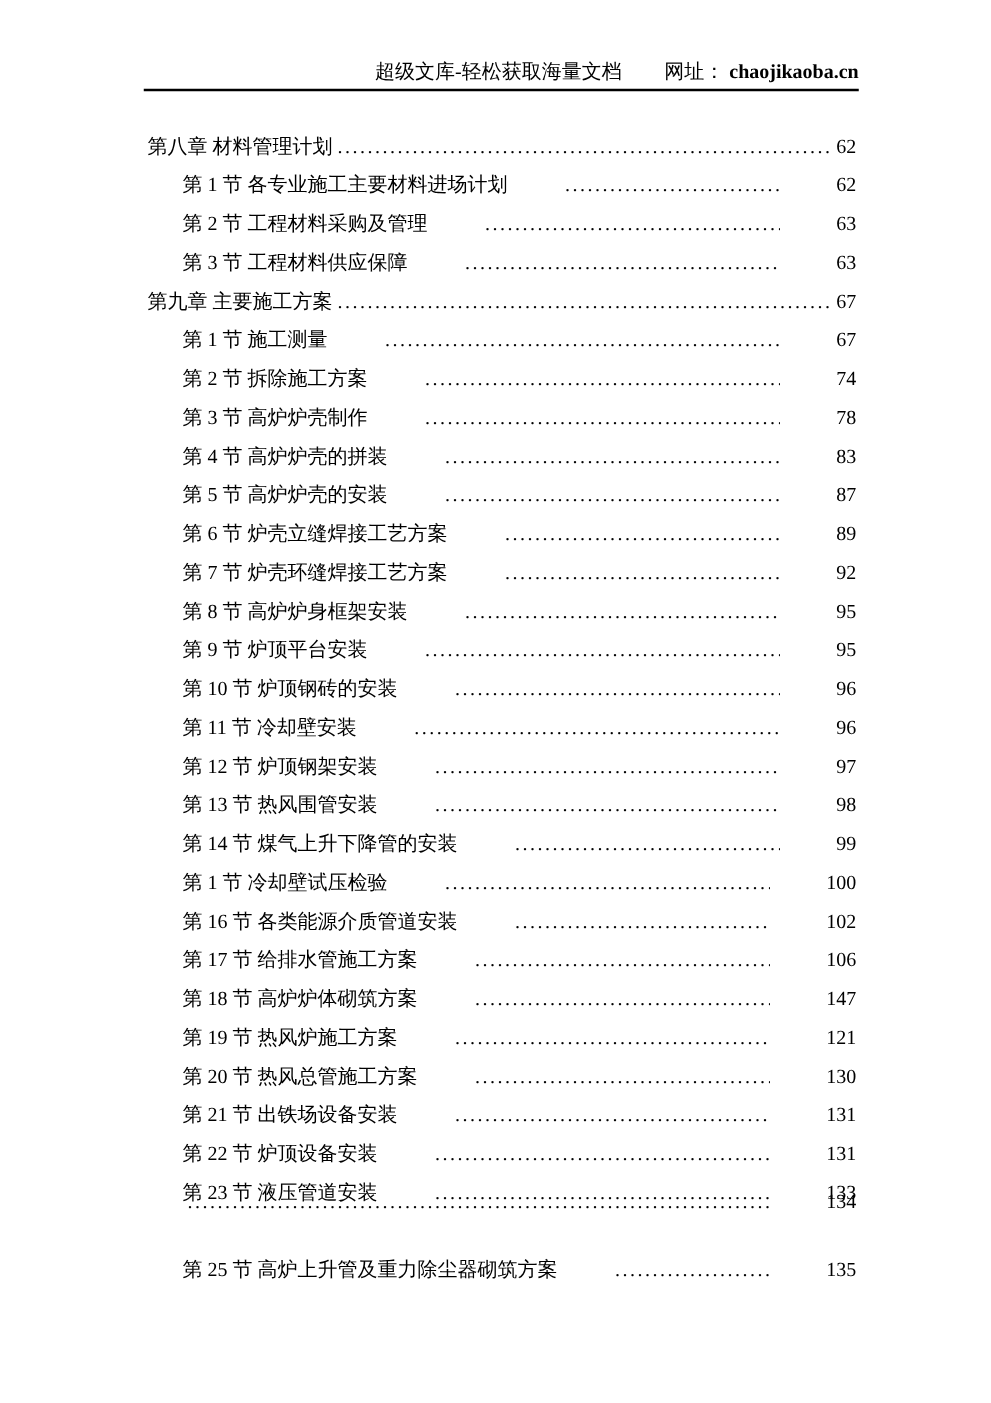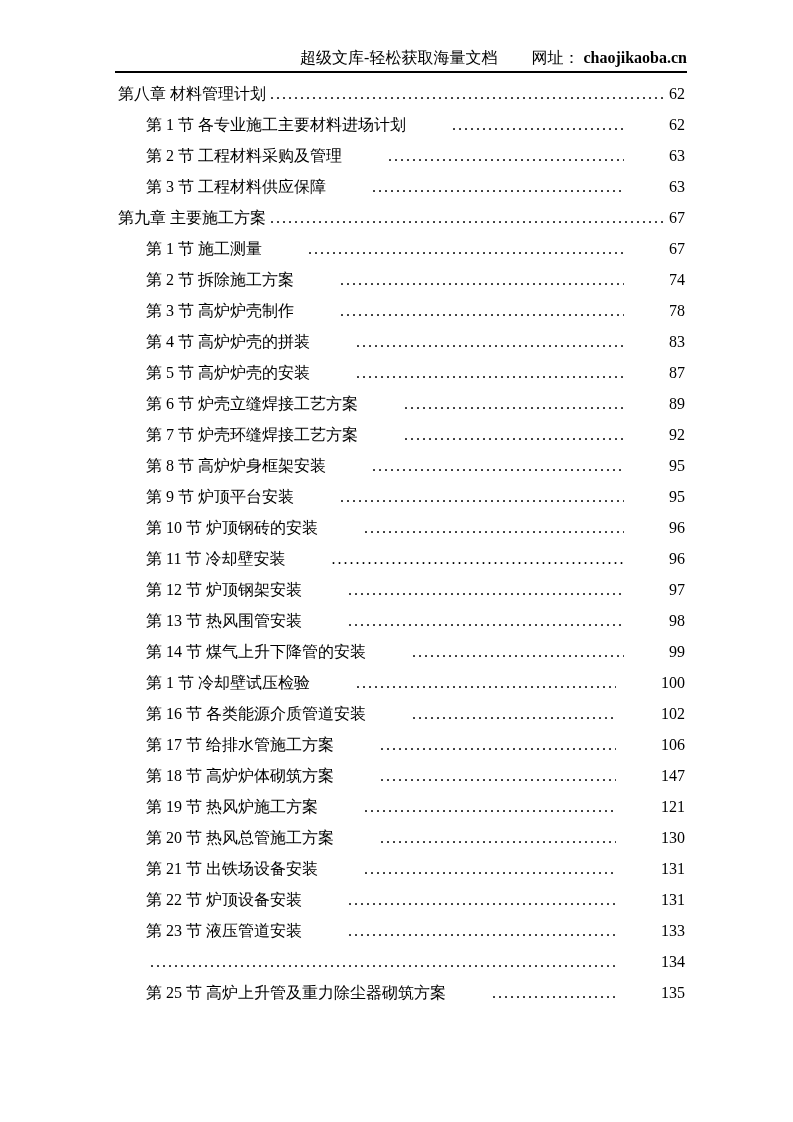--- a/index.html
+++ b/index.html
@@ -51,20 +51,21 @@
       line-height: 31px;
       font-size: 16px;
     }
     .row.section {
       padding-left: 28px;
       gap: 42px;
     }
     .label {
       flex: 0 0 auto;
       white-space: pre;
+      margin-top: 24px;
     }
     .leader {
       flex: 1 1 auto;
       min-width: 0;
       overflow: hidden;
       white-space: nowrap;
       letter-spacing: 2px;
       margin-left: 4px;
       margin-right: 3px;
     }

